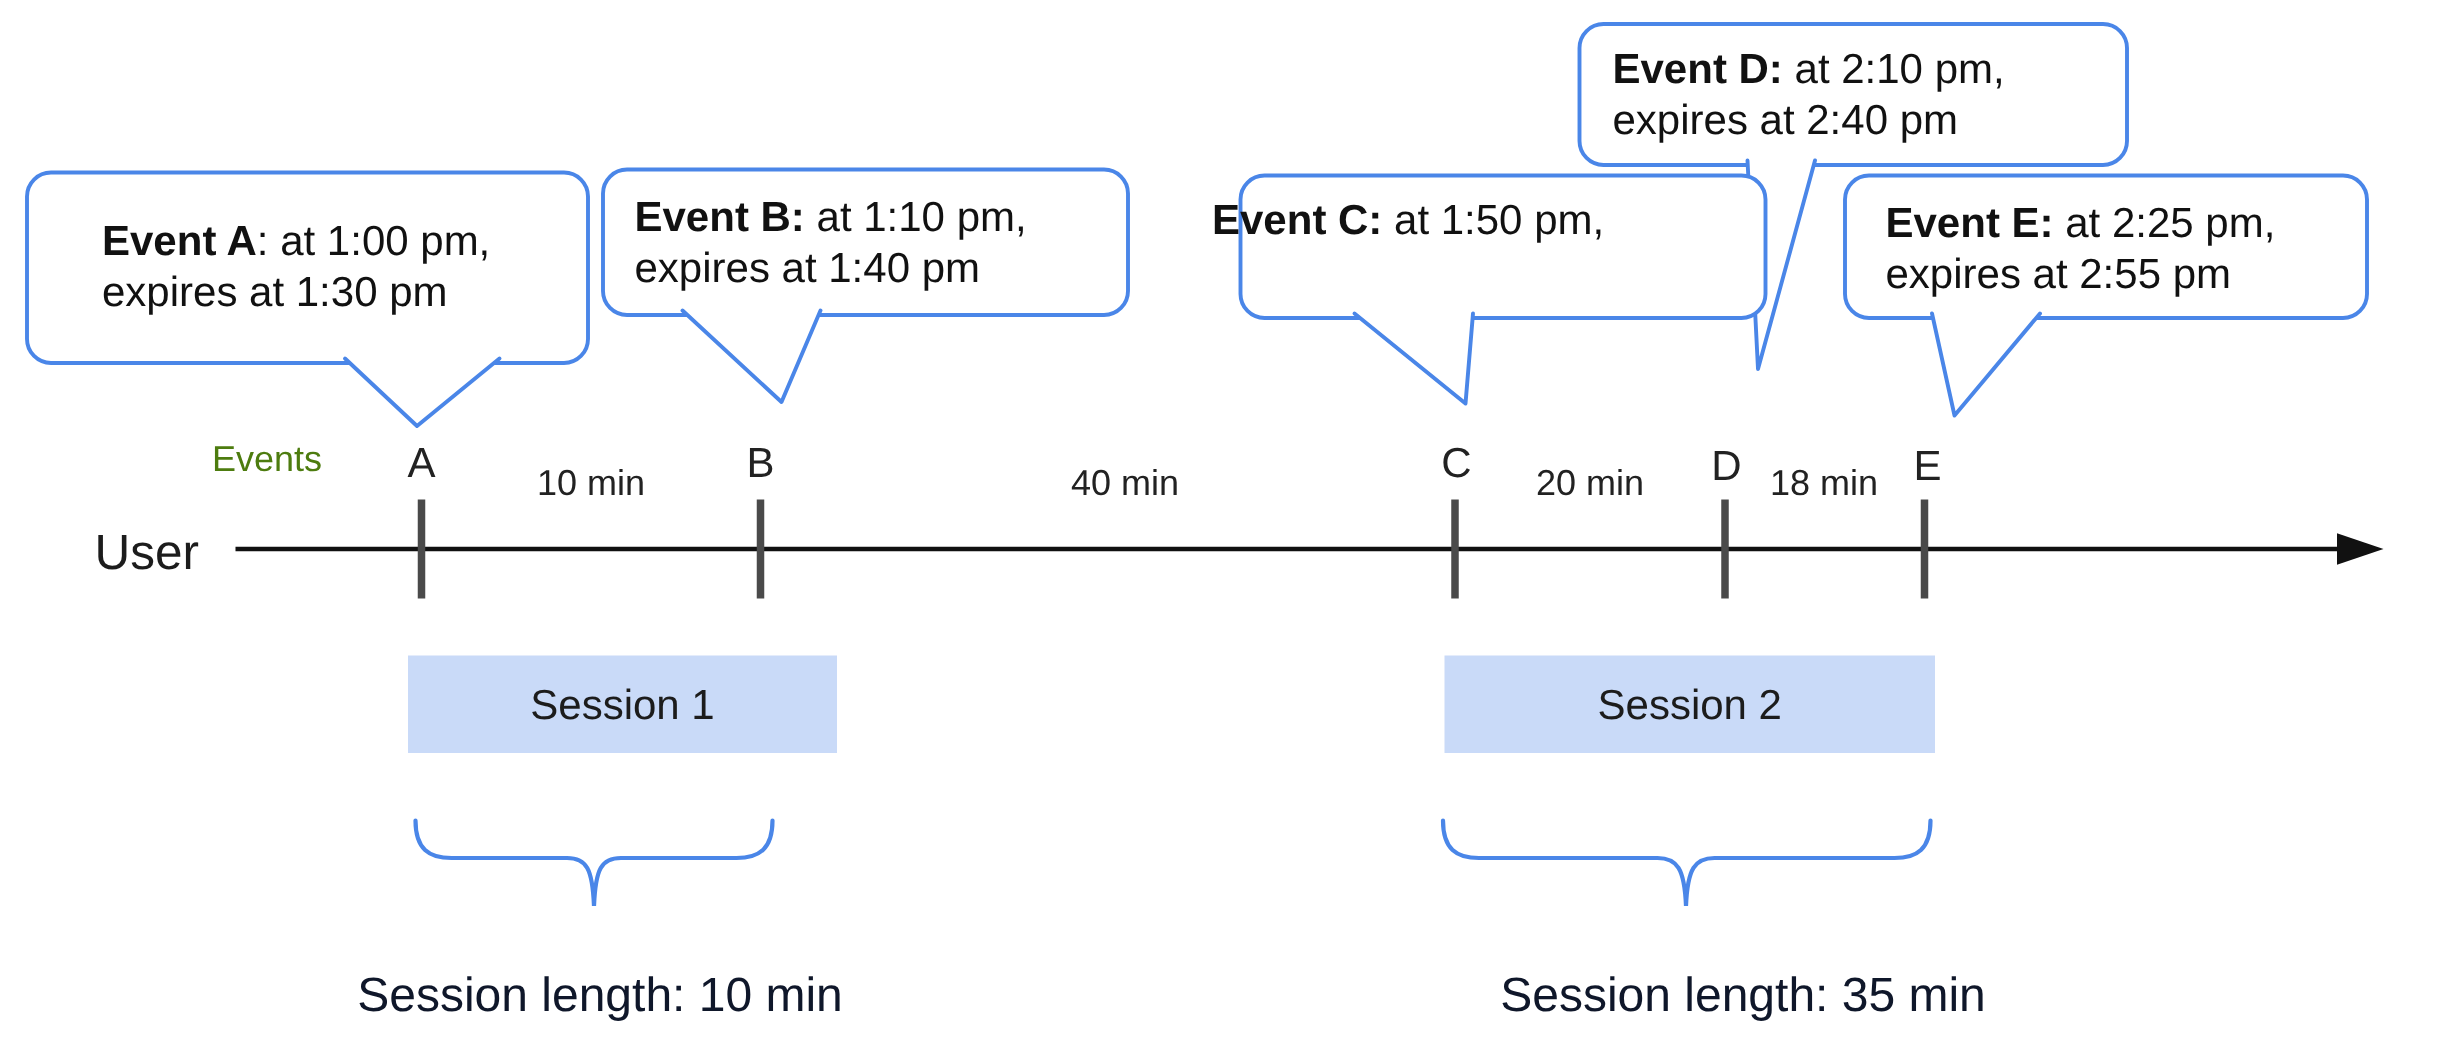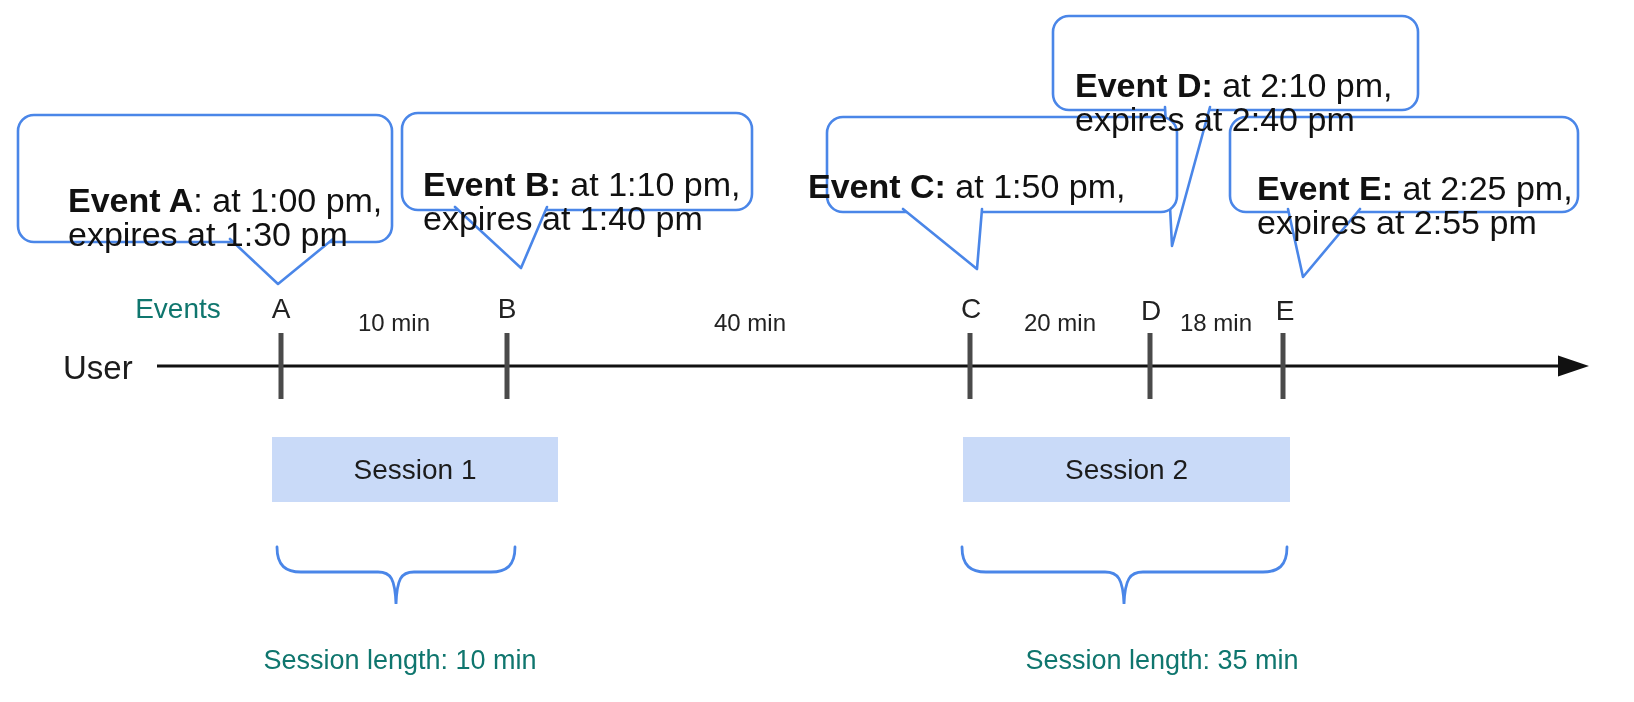--- a/index.html
+++ b/index.html
@@ -15,32 +15,32 @@
     font-family:"Liberation Sans",sans-serif;overflow:hidden;
   }
   #bg{position:absolute;left:0;top:0;width:1634px;height:702px;}
   .bubble-rect{fill:#ffffff;stroke:var(--c-bubble);stroke-width:2.6;}
   .bubble-tail{fill:#ffffff;stroke:var(--c-bubble);stroke-width:2.6;stroke-linejoin:round;stroke-linecap:round;}
   .axis{stroke:var(--c-axis);stroke-width:3;}
   .tick{stroke:var(--c-tick);stroke-width:5;}
   .brace{fill:none;stroke:var(--c-brace);stroke-width:2.8;stroke-linecap:round;}
   .txt{position:absolute;color:#1c1c1c;white-space:nowrap;}
   .center{transform:translateX(-50%);}
-  .bubble-text{position:absolute;font-size:34px;line-height:34px;color:#111111;white-space:nowrap;margin-top:39px;}
+  .bubble-text{position:absolute;font-size:28px;line-height:34px;color:#111111;white-space:nowrap;}
   .b{font-weight:bold;}
   .mark{font-size:28px;color:#222222;}
   .interval{font-size:24px;color:#222222;}
-  .events-label{font-size:28px;color:#0f766e;}
+  .events-label{font-size:24px;color:#4d7c0f;}
   .user-label{font-size:33px;color:#1c1c1c;}
   .session-box{
     position:absolute;background:var(--c-session);height:65px;
     display:flex;align-items:center;justify-content:center;
     font-size:28px;color:#1c1c1c;
   }
-  .session-length{font-size:27px;color:#0f766e;}
+  .session-length{font-size:32px;color:#0f172a;}
 </style>
 </head>
 <body>
 
 <div id="canvas">
 
   <svg id="bg" viewBox="0 0 1634 702">
 
     <line class="axis" x1="157" y1="366" x2="1574" y2="366"></line>
     <polygon points="1558,355.5 1589,366 1558,376.5" fill="#111111"></polygon>

